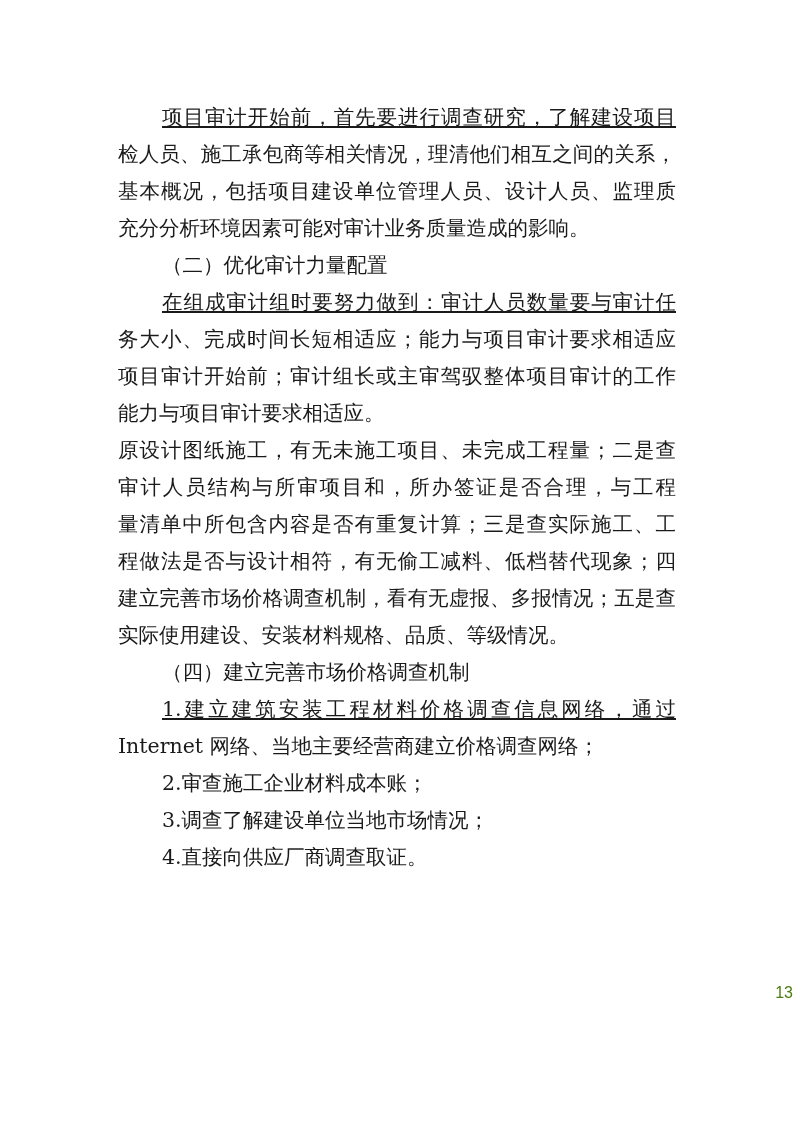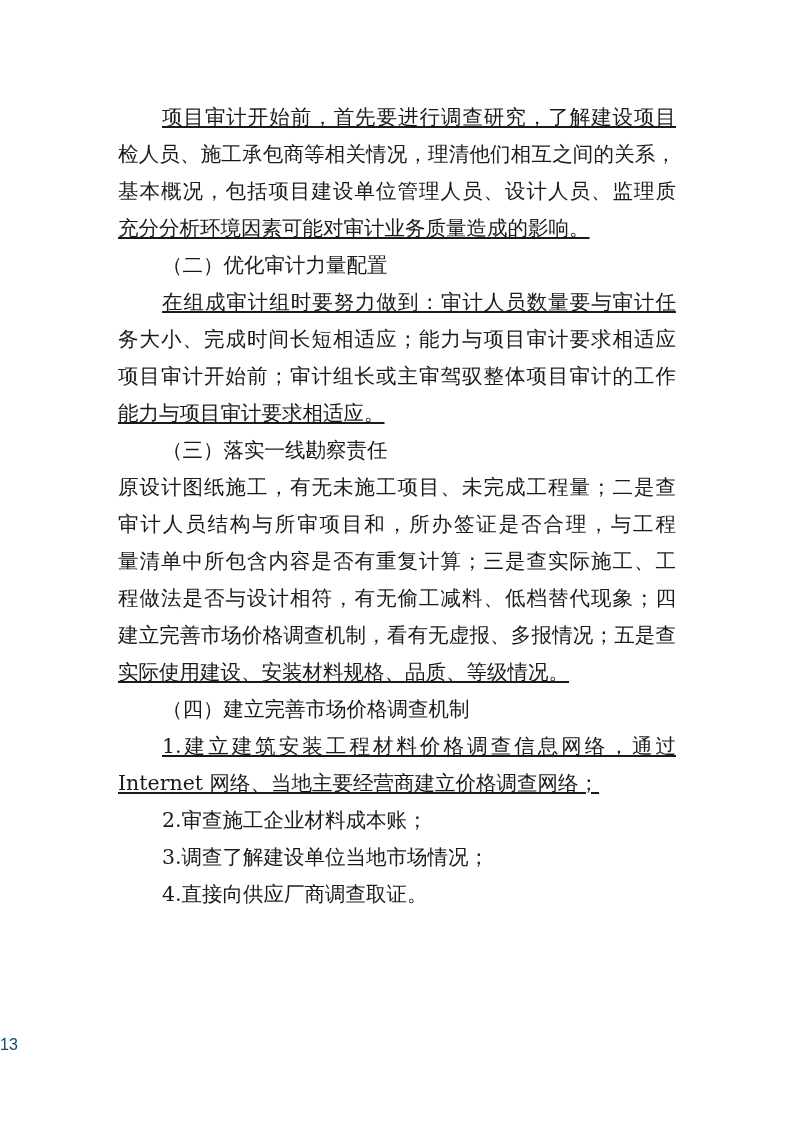--- a/index.html
+++ b/index.html
@@ -25,39 +25,38 @@
       height: 37px;
       line-height: 37px;
       font-size: 20.5px;
       white-space: nowrap;
       text-align: justify;
       text-align-last: justify;
       letter-spacing: 0;
     }
     .line.last {
       text-align-last: left;
-      text-decoration: underline;
     }
     .indent {
       padding-left: 44px;
       text-decoration: underline;
     }
     .heading {
       padding-left: 44px;
       text-align-last: left;
     }
     .page-number {
       position: absolute;
       left: 0;
       width: 793px;
-      top: 1036px;
-      text-align: left;
+      top: 984px;
+      text-align: right;
       font-family: "Liberation Sans", "DejaVu Sans", sans-serif;
       font-size: 16px;
-      color: #0c4a6e;
+      color: #4d7c0f;
     }
   </style>
 </head>
 <body>
 
 <div class="page">
 
   <div>
     <div class="line indent">项目审计开始前，首先要进行调查研究，了解建设项目</div>
     <div class="line">检人员、施工承包商等相关情况，理清他们相互之间的关系，</div>
@@ -67,21 +66,20 @@
 
   <div class="line heading">（二）优化审计力量配置</div>
 
   <div>
     <div class="line indent">在组成审计组时要努力做到：审计人员数量要与审计任</div>
     <div class="line">务大小、完成时间长短相适应；能力与项目审计要求相适应</div>
     <div class="line">项目审计开始前；审计组长或主审驾驭整体项目审计的工作</div>
     <div class="line last">能力与项目审计要求相适应。</div>
   </div>
 
-  <div class="line heading">（三）落实一线勘察责任</div>
 
   <div>
     <div class="line">原设计图纸施工，有无未施工项目、未完成工程量；二是查</div>
     <div class="line">审计人员结构与所审项目和，所办签证是否合理，与工程</div>
     <div class="line">量清单中所包含内容是否有重复计算；三是查实际施工、工</div>
     <div class="line">程做法是否与设计相符，有无偷工减料、低档替代现象；四</div>
     <div class="line">建立完善市场价格调查机制，看有无虚报、多报情况；五是查</div>
     <div class="line last">实际使用建设、安装材料规格、品质、等级情况。</div>
   </div>
 

